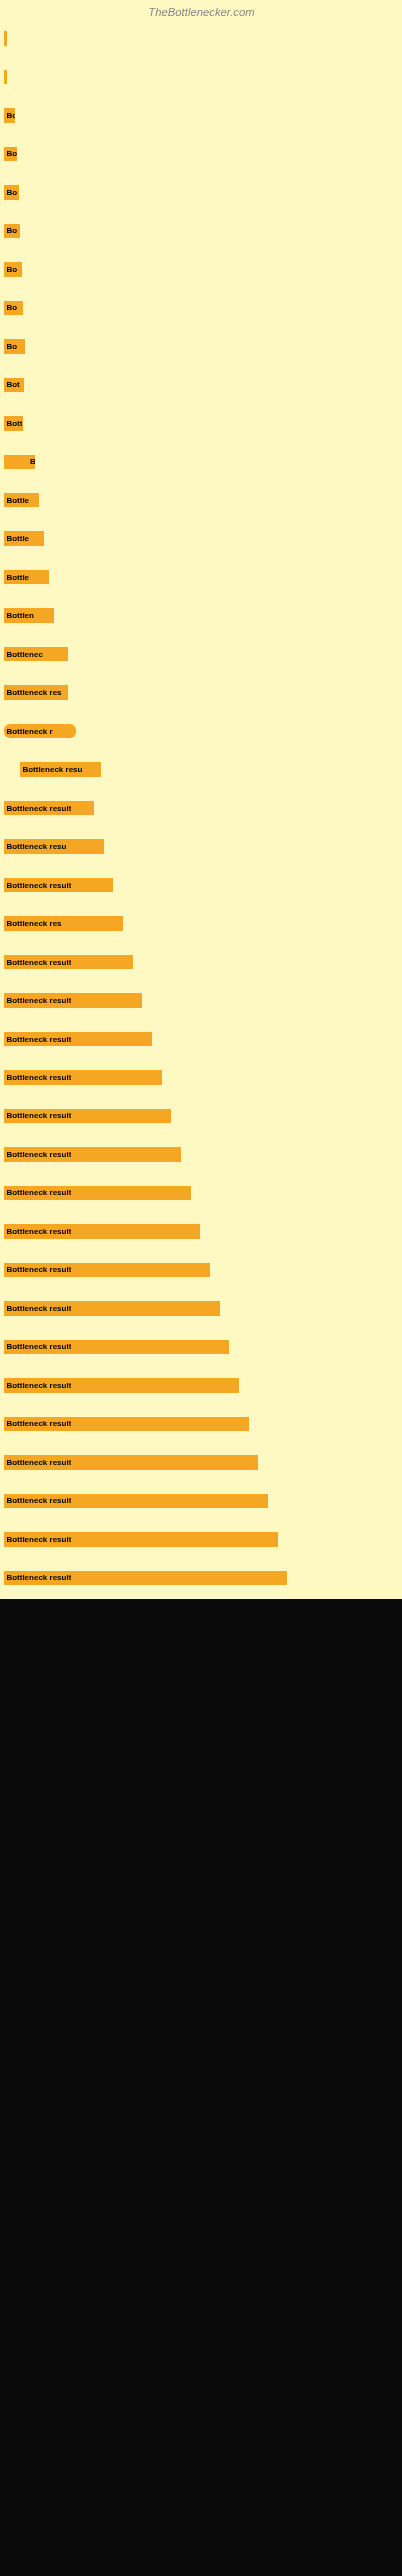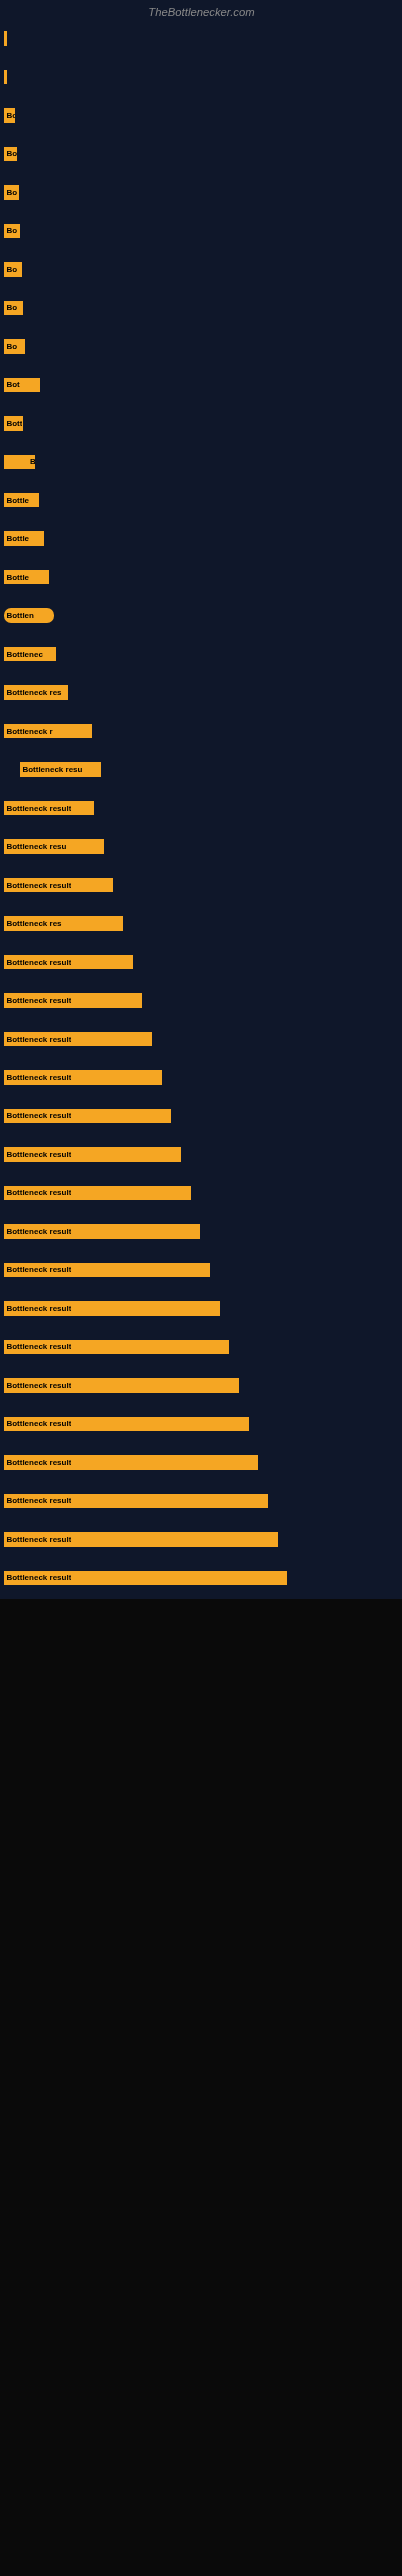--- a/index.html
+++ b/index.html
@@ -11,21 +11,21 @@
     body {
       background-color: #0a0a0a;
       width: 403px;
       min-height: 2576px;
       font-family: Arial, sans-serif;
       overflow-x: hidden;
     }
 
     .page-container {
       width: 403px;
-      background-color: #0f172a;
+      background-color: #fef9c3;
       position: relative;
     }
 
     .site-title {
       text-align: center;
       color: #888888;
       font-size: 11.3px;
       padding: 6.4px 0 3.2px 0;
       font-style: italic;
     }
@@ -108,21 +108,21 @@
         <div class="bar" style="width: 19.3px;">
           <span class="bar-label">Bo</span>
         </div>
       </div>
       <div class="bar-row">
         <div class="bar" style="width: 21px;">
           <span class="bar-label">Bo</span>
         </div>
       </div>
       <div class="bar-row">
-        <div class="bar" style="width: 36px;">
+        <div class="bar" style="width: 20px;">
           <span class="bar-label">Bot</span>
         </div>
       </div>
       <div class="bar-row">
         <div class="bar" style="width: 19px;">
           <span class="bar-label">Bott</span>
         </div>
       </div>
       <div class="bar-row">
         <div class="bar" style="width: 31px; padding-left: 26px;">
@@ -138,36 +138,36 @@
         <div class="bar" style="width: 40px;">
           <span class="bar-label">Bottle</span>
         </div>
       </div>
       <div class="bar-row">
         <div class="bar" style="width: 45px;">
           <span class="bar-label">Bottle</span>
         </div>
       </div>
       <div class="bar-row">
-        <div class="bar" style="width: 50px; border-radius: 7px;">
+        <div class="bar" style="width: 50px;">
           <span class="bar-label">Bottlen</span>
         </div>
       </div>
       <div class="bar-row">
-        <div class="bar" style="width: 52px;">
+        <div class="bar" style="width: 64px;">
           <span class="bar-label">Bottlenec</span>
         </div>
       </div>
       <div class="bar-row">
         <div class="bar" style="width: 64px;">
           <span class="bar-label">Bottleneck res</span>
         </div>
       </div>
       <div class="bar-row">
-        <div class="bar" style="width: 88px;">
+        <div class="bar" style="width: 72px; border-radius: 6px;">
           <span class="bar-label">Bottleneck r</span>
         </div>
       </div>
       <div class="bar-row">
         <div class="bar" style="width: 81px; margin-left: 16px;">
           <span class="bar-label">Bottleneck resu</span>
         </div>
       </div>
       <div class="bar-row">
         <div class="bar" style="width: 90px;">

